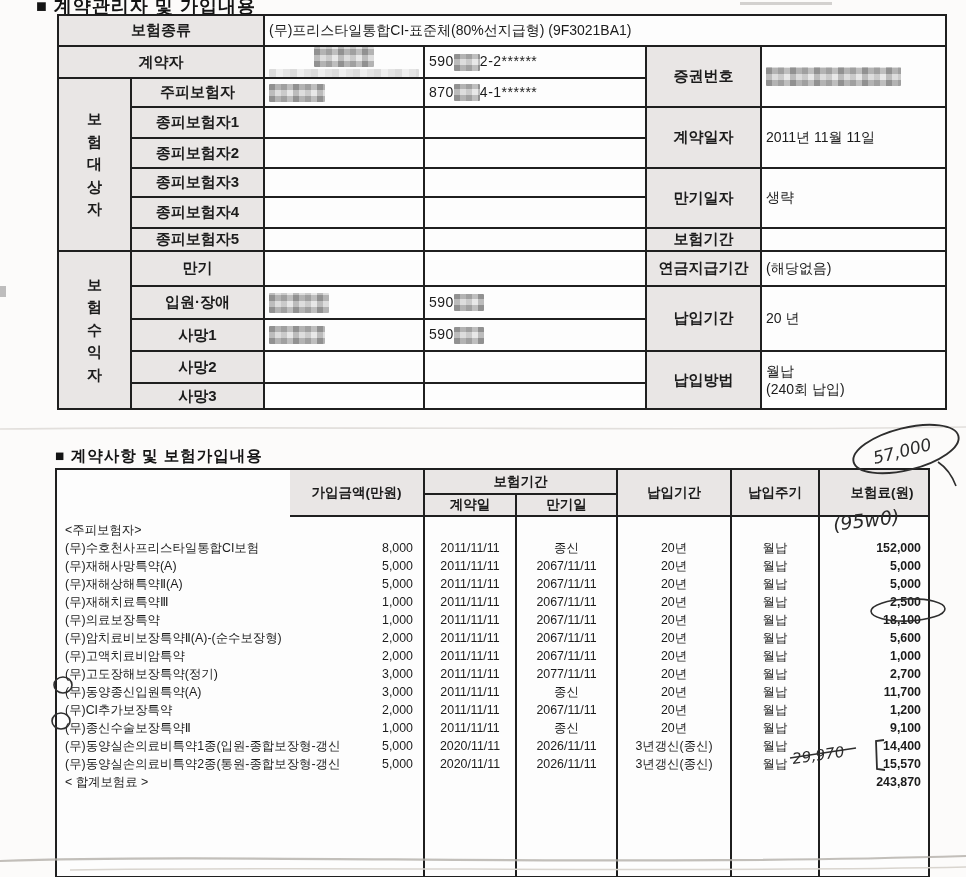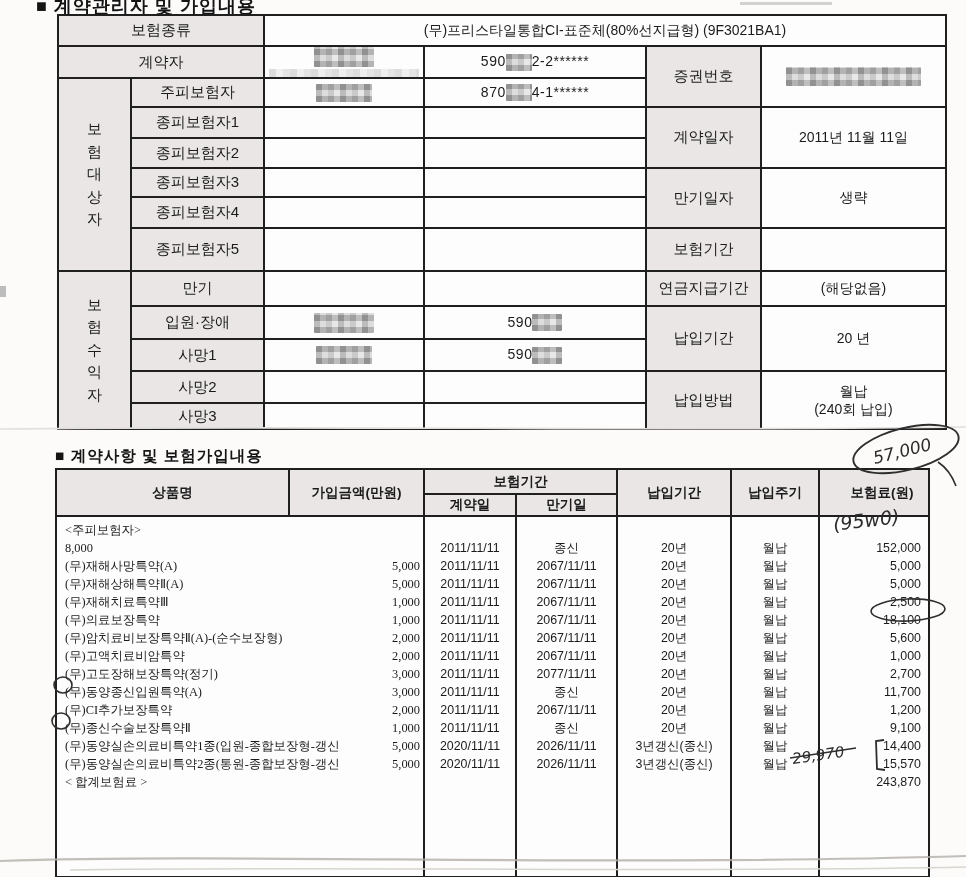--- a/index.html
+++ b/index.html
@@ -9,22 +9,22 @@
     font-family:"Liberation Sans","DejaVu Sans",sans-serif;
     color:#1b1b1b;
   }
   .sec-title{position:absolute;font-weight:bold;color:#141414;white-space:nowrap;}
   #title1{left:36px;top:-6px;font-size:18px;letter-spacing:1px;}
   #title2{left:55px;top:446px;font-size:15.5px;letter-spacing:1px;}
 
   
   table.t1{position:absolute;left:57px;top:14px;border-collapse:collapse;table-layout:fixed;}
   table.t1 th,table.t1 td{border:2px solid #1f1f1f;padding:0 4px;overflow:hidden;}
-  table.t1 th{background:#e9e6e5;font-size:15px;font-weight:normal;text-align:center;}
-  table.t1 td{background:#fdfdfd;font-size:14px;text-align:center;}
+  table.t1 th{background:#e9e6e5;font-size:15px;font-weight:bold;text-align:center;}
+  table.t1 td{background:#fdfdfd;font-size:14px;}
   td.lft{text-align:left;padding-left:12px;font-size:14.5px;}
   .vlbl{white-space:pre-line;line-height:1.5;font-size:15px;}
   .pre{white-space:pre-line;line-height:1.3;}
   .rrn{font-size:14.5px;letter-spacing:.5px;white-space:nowrap;margin-top:39px;}
 
   
   .blur{display:inline-block;vertical-align:middle;border-radius:1px;
     background:
       repeating-linear-gradient(0deg, rgba(70,70,70,.22) 0 6px, rgba(255,255,255,.25) 6px 12px),
       repeating-linear-gradient(90deg,#a6a6a6 0 6px,#d2d2d2 6px 12px,#b9b9b9 12px 18px,#e0e0e0 18px 24px);}
@@ -38,23 +38,23 @@
   #t2{position:absolute;left:55px;top:468px;width:875px;height:410px;
       border:2px solid #1f1f1f;background:#fdfdfd;box-sizing:border-box;
       display:grid;
       grid-template-columns:233px 135px 92px 101px 114px 88px 1fr;
       grid-template-rows:25px 22px 1fr;}
   #t2 .hc{background:#e9e6e5;font-size:13.5px;font-weight:bold;
       display:flex;align-items:center;justify-content:center;
       border-right:2px solid #1f1f1f;border-bottom:2px solid #1f1f1f;box-sizing:border-box;}
   #t2 .hc.last{border-right:none;padding-left:16px;}
   #t2 .bc{border-right:2px solid #1f1f1f;box-sizing:border-box;padding-top:4px;}
-  #t2 .bc.last{border-right:none;}
+  #t2 .bc.last{border-right:none;font-weight:bold;}
   .bl{height:18px;line-height:18px;font-size:12.4px;white-space:nowrap;}
-  .bl.flexl{display:flex;justify-content:space-between;padding:0 3px 0 8px;font-family:Liberation Serif, serif;}
+  .bl.flexl{display:flex;justify-content:space-between;padding:0 10px 0 8px;}
   .bl.ctr{text-align:center;}
   .bl.pr{text-align:right;padding-right:7px;}
 
   
   .artifact{position:absolute;pointer-events:none;}
   #overlay{position:absolute;left:0;top:0;z-index:5;pointer-events:none;}
   #overlay text{font-family:"DejaVu Sans",sans-serif;font-style:italic;fill:#2b2b2b;}
 </style>
 </head>
 <body>
@@ -115,21 +115,21 @@
     <td></td>
     <td></td>
     <th rowspan="2">만기일자</th>
     <td rowspan="2">생략</td>
   </tr>
   <tr style="height:31px">
     <th>종피보험자4</th>
     <td></td>
     <td></td>
   </tr>
-  <tr style="height:43px">
+  <tr style="height:23px">
     <th>종피보험자5</th>
     <td></td>
     <td></td>
     <th>보험기간</th>
     <td></td>
   </tr>
   <tr style="height:35px">
     <th rowspan="5" class="vlbl">보
 험
 수
@@ -163,35 +163,35 @@
   </tr>
   <tr style="height:26px">
     <th>사망3</th>
     <td></td>
     <td></td>
   </tr>
 </tbody>
   </table>
 
 <div id="t2">
-  <div class="hc" style="grid-column:1;grid-row:1/3">상품명</div>
   <div class="hc" style="grid-column:2;grid-row:1/3">가입금액(만원)</div>
   <div class="hc" style="grid-column:3/5;grid-row:1">보험기간</div>
   <div class="hc" style="grid-column:5;grid-row:1/3">납입기간</div>
   <div class="hc" style="grid-column:6;grid-row:1/3">납입주기</div>
   <div class="hc last" style="grid-column:7;grid-row:1/3">보험료(원)</div>
   <div class="hc" style="grid-column:3;grid-row:2">계약일</div>
   <div class="hc" style="grid-column:4;grid-row:2">만기일</div>
 
   <div class="bc" style="grid-column:1/3;grid-row:3" id="bc-name">
       <div class="bl flexl">
         <span>&lt;주피보험자&gt;</span>
         <span></span>
       </div>
       <div class="bl flexl">
+        <span>(무)수호천사프리스타일통합CI보험</span>
         <span>8,000</span>
       </div>
       <div class="bl flexl">
         <span>(무)재해사망특약(A)</span>
         <span>5,000</span>
       </div>
       <div class="bl flexl">
         <span>(무)재해상해특약Ⅱ(A)</span>
         <span>5,000</span>
       </div>

